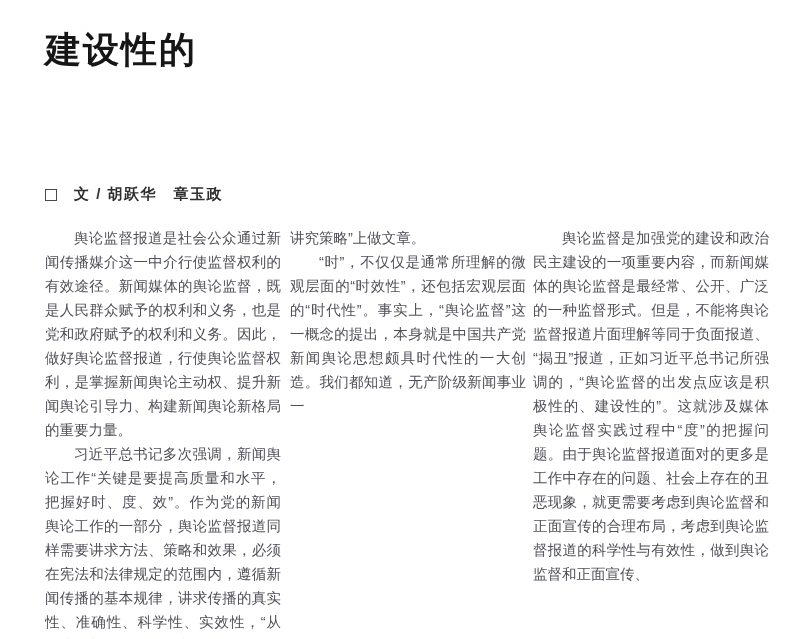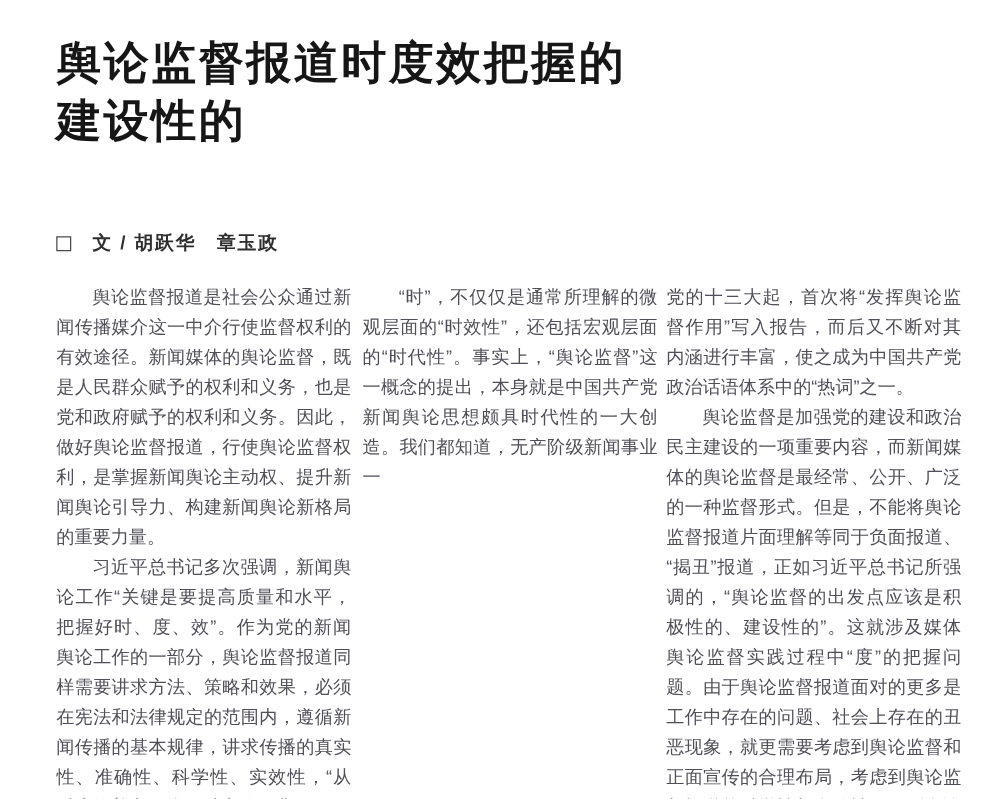--- a/index.html
+++ b/index.html
@@ -75,36 +75,35 @@
   .col-1 { left: 45px; }
   .col-2 { left: 290px; }
   .col-3 { left: 533px; }
 </style>
 </head>
 <body>
 
 <div class="page">
 
   <h1 class="article-title">
-    <span class="title-line">舆论监督报道时度效把握的</span>
     <span class="title-line">建设性的</span>
   </h1>
 
   <div class="byline">
     <span class="byline-square"></span>
     <span class="byline-text">文 / 胡跃华　章玉政</span>
   </div>
 
   <div class="col col-1">
     <p class="indent">舆论监督报道是社会公众通过新闻传播媒介这一中介行使监督权利的有效途径。新闻媒体的舆论监督，既是人民群众赋予的权利和义务，也是党和政府赋予的权利和义务。因此，做好舆论监督报道，行使舆论监督权利，是掌握新闻舆论主动权、提升新闻舆论引导力、构建新闻舆论新格局的重要力量。</p>
     <p class="indent">习近平总书记多次强调，新闻舆论工作“关键是要提高质量和水平，把握好时、度、效”。作为党的新闻舆论工作的一部分，舆论监督报道同样需要讲求方法、策略和效果，必须在宪法和法律规定的范围内，遵循新闻传播的基本规律，讲求传播的真实性、准确性、科学性、实效性，“从时度效着力，体现时度效要求”。</p>
   </div>
 
   <div class="col col-2">
+    <p class="cont">讲究策略”上做文章。</p>
     <p class="indent">“时”，不仅仅是通常所理解的微观层面的“时效性”，还包括宏观层面的“时代性”。事实上，“舆论监督”这一概念的提出，本身就是中国共产党新闻舆论思想颇具时代性的一大创造。我们都知道，无产阶级新闻事业一</p>
   </div>
 
   <div class="col col-3">
-    <p class="cont">党的十三大起，首次将“发挥舆论监督作用”写入报告，而后又不断对其内涵进行丰富，使之成为中国共产党政治话语体系中的“热词”之一。</p>
     <p class="indent">舆论监督是加强党的建设和政治民主建设的一项重要内容，而新闻媒体的舆论监督是最经常、公开、广泛的一种监督形式。但是，不能将舆论监督报道片面理解等同于负面报道、“揭丑”报道，正如习近平总书记所强调的，“舆论监督的出发点应该是积极性的、建设性的”。这就涉及媒体舆论监督实践过程中“度”的把握问题。由于舆论监督报道面对的更多是工作中存在的问题、社会上存在的丑恶现象，就更需要考虑到舆论监督和正面宣传的合理布局，考虑到舆论监督报道的科学性与有效性，做到舆论监督和正面宣传、</p>
   </div>
 
 </div>
 
 </body></html>

